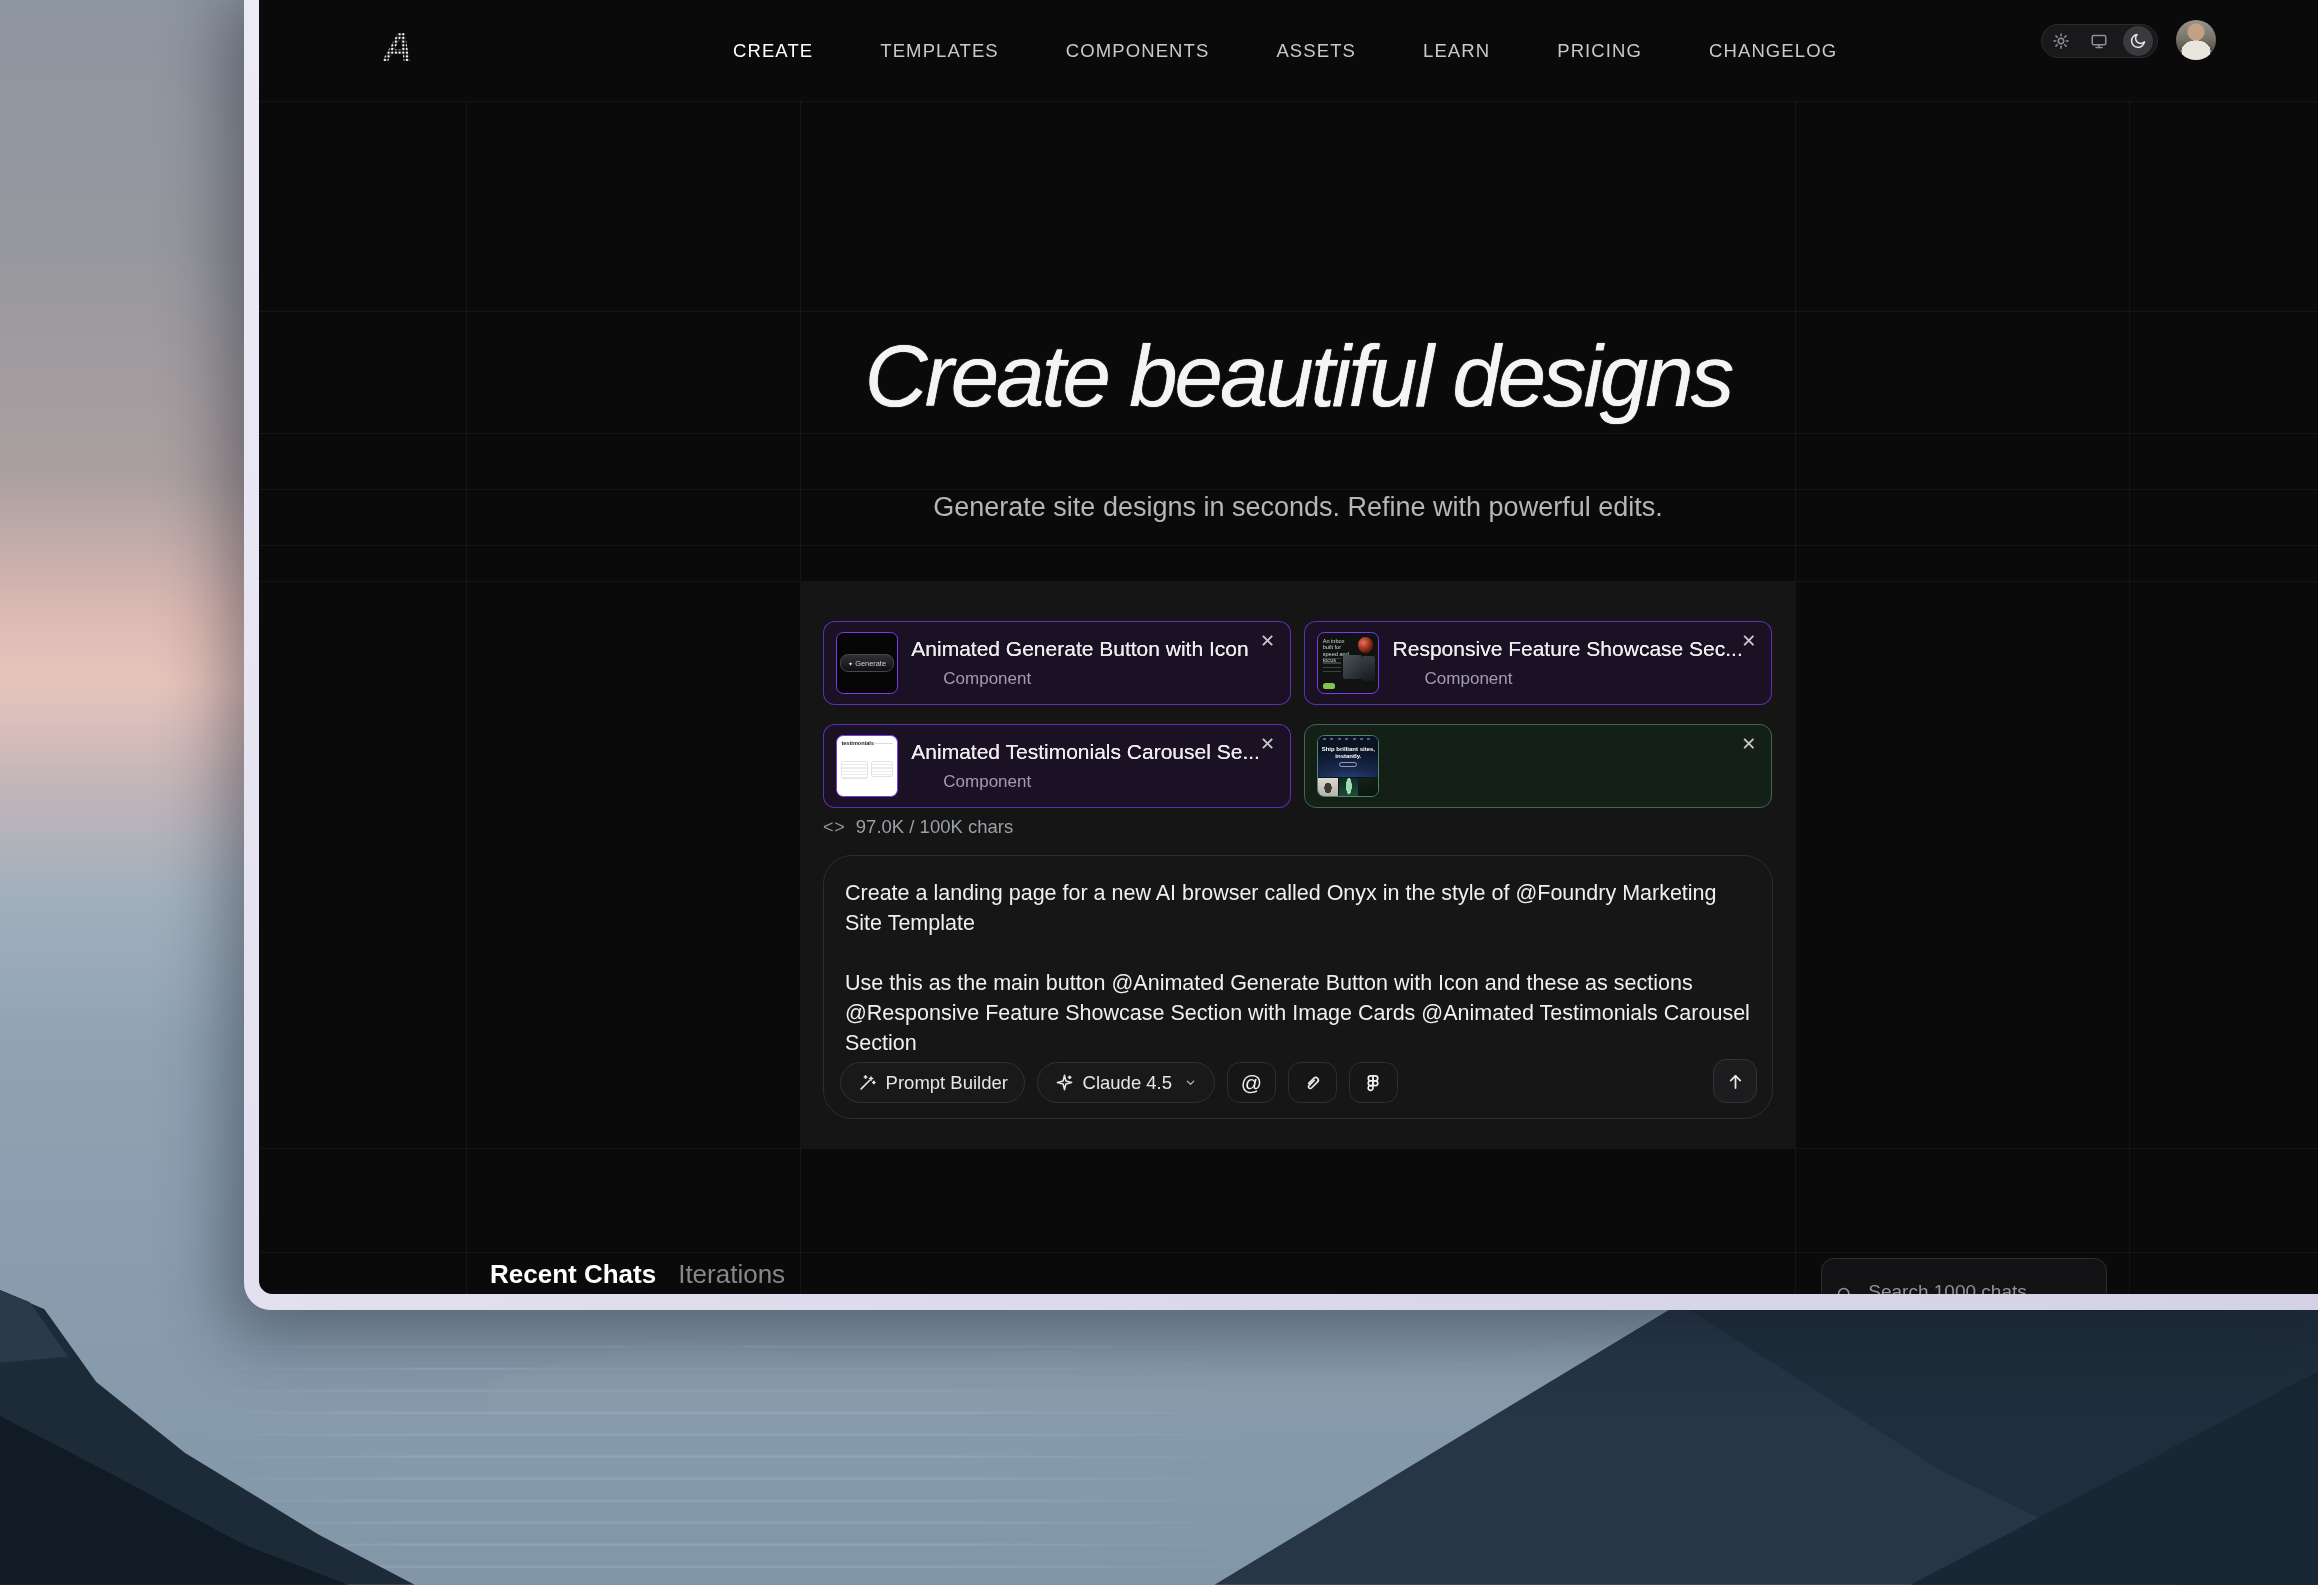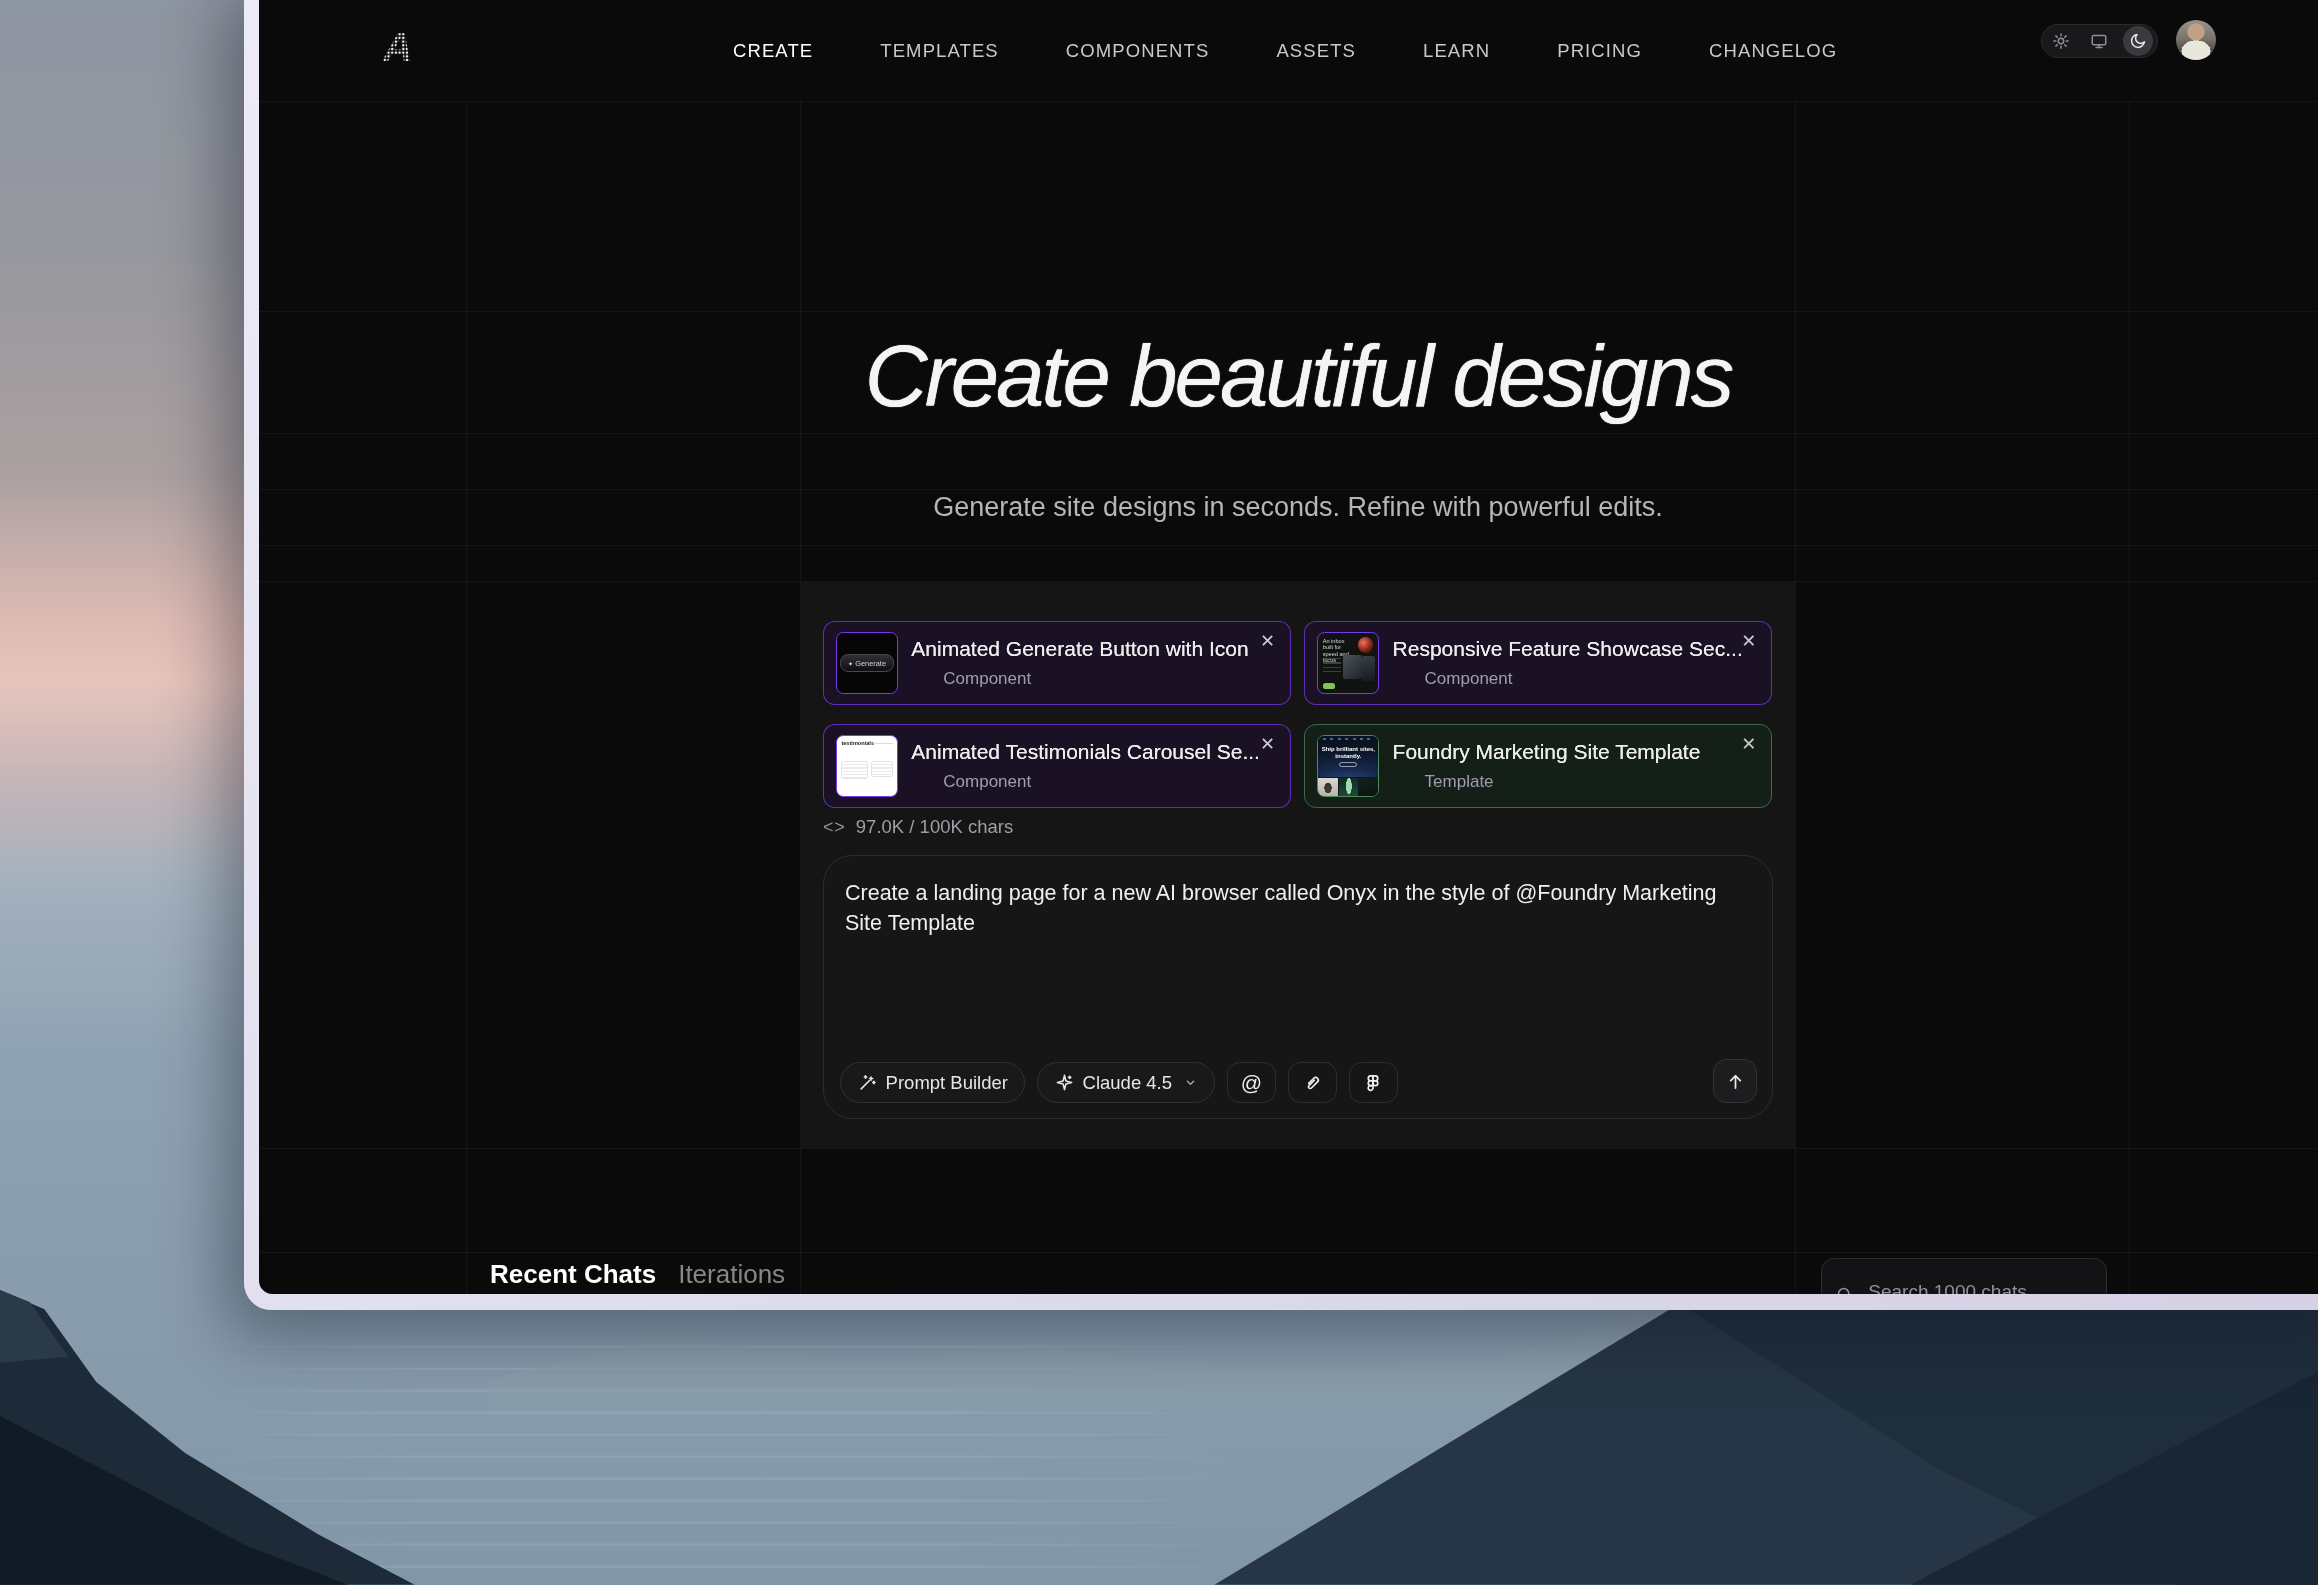--- a/index.html
+++ b/index.html
@@ -277,36 +277,33 @@
               <div class="fd-dots"></div>
             <div class="fd-t"><span>Ship brilliant sites,</span><br><span>instantly.</span></div>
             <div class="fd-btn"></div>
           </div>
           <div class="fd-imgs">
               <div class="fd-i1"></div>
               <div class="fd-i2"></div>
               <div class="fd-i3"></div>
             </div>
         </div>
-        <div class="card-text">
-          <div class="card-title">Foundry Marketing Site Template</div>
-          <div class="card-type">Template</div>
-        </div>
         <span class="card-close">✕</span>
       </div>
     </div>
 
     <div class="char-line">
       <span class="code-glyph">&lt;&gt;</span>
       <span>97.0K / 100K chars</span>
     </div>
 
     <div class="prompt-box">
       <div class="prompt-text">
         <div class="para">Create a landing page for a new AI browser called Onyx in the style of @Foundry Marketing Site Template</div>
+        <div class="para">Use this as the main button @Animated Generate Button with Icon and these as sections @Responsive Feature Showcase Section with Image Cards @Animated Testimonials Carousel Section</div>
       </div>
       <div class="pb-toolbar">
         <div class="pill">
           <svg viewBox="0 0 24 24" width="19" height="19">
               <g class="stk" stroke-width="1.8">
                 <line x1="4" y1="20" x2="14.5" y2="9.5"></line>
                 <line x1="16.5" y1="5" x2="16.5" y2="9"></line>
                 <line x1="14.5" y1="7" x2="18.5" y2="7"></line>
                 <line x1="20" y1="10.5" x2="20" y2="13.5"></line>
                 <line x1="18.5" y1="12" x2="21.5" y2="12"></line>

